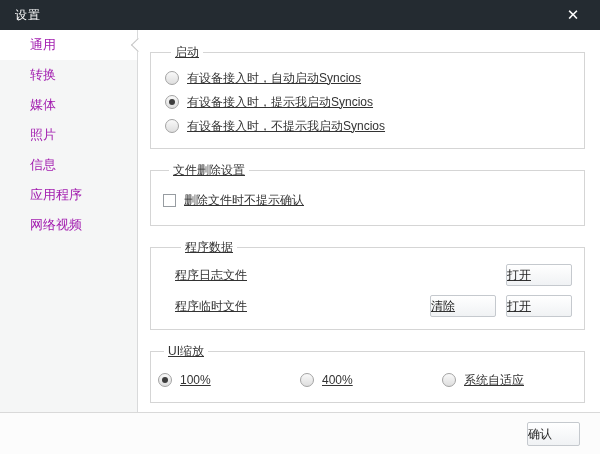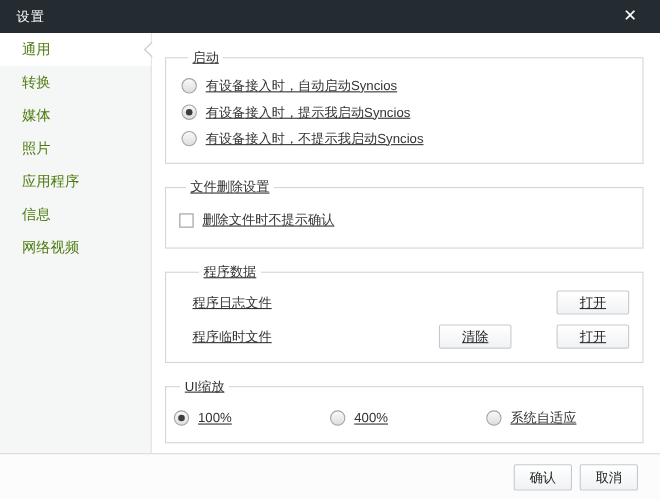--- a/index.html
+++ b/index.html
@@ -10,22 +10,22 @@
   
   .titlebar { height:30px; flex:0 0 30px; background:#242b31; display:flex; align-items:center;
     padding:0 16px 0 15px; }
   .titlebar .title { color:#ffffff; font-size:12px; letter-spacing:1px; }
   .titlebar .close { margin-left:auto; color:#ffffff; font-size:15px; font-weight:bold;
     width:22px; height:22px; line-height:22px; text-align:center; cursor:pointer; }
 
   
   .main { flex:1 1 auto; display:flex; min-height:0; }
   .sidebar { width:138px; flex:0 0 138px; background:#f5f6f6; border-right:1px solid #d9dadb; }
-  .side-item { position:relative; height:30px; line-height:30px; padding-left:20px;
-    font-size:13px; color:#4d7c0f; cursor:pointer; }
+  .side-item { position:relative; height:30px; line-height:30px; padding-left:30px;
+    font-size:13px; color:#a21caf; cursor:pointer; }
   .side-item.selected { background:#ffffff; }
   .side-item.selected::after { content:""; position:absolute; right:-6px; top:50%; width:9px; height:9px;
     background:#ffffff; border-left:1px solid #c6c6c6; border-bottom:1px solid #c6c6c6;
     transform:translateY(-50%) rotate(45deg); z-index:2; }
 
   .content { flex:1 1 auto; background:#fff; padding:14px 19px 0 12px; }
 
   fieldset { border:1px solid #d5d5d5; margin:0 0 13px 0;text-decoration:underline; }
   legend { font-size:12px; color:#333; padding:0 4px; margin-left:6px; }
 
@@ -38,25 +38,25 @@
     background:linear-gradient(#f9f9f9,#dedede); flex:0 0 14px; }
   .radio.checked { display:flex; align-items:center; justify-content:center; }
   .radio.checked::after { content:""; width:6px; height:6px; border-radius:50%; background:#3d3d3d; }
 
   
   .fs-filedel { padding:9px 0 13px 12px; }
   .checkbox { width:13px; height:13px; border:1px solid #979ca1; background:#fff; flex:0 0 13px; }
 
   
   .fs-progdata { padding:8px 12px 12px 24px; }
-  .pd-row { height:22px; display:flex; align-items:center; margin-bottom:9px;gap:31px; }
+  .pd-row { height:22px; display:flex; align-items:center; margin-bottom:9px; }
   .pd-row:last-child { margin-bottom:0; }
   .pd-row .lbl { font-size:12px; color:#333; }
   .pd-row .spacer { flex:1 1 auto; }
-  .btn { display:inline-block; width:66px; height:22px; line-height:20px; text-align:center;
+  .btn { display:inline-block; width:66px; height:22px; line-height:20px; 
     font-size:12px; color:#1c1c1c; border:1px solid #c5c9ce; border-radius:2px;
     background:linear-gradient(#ffffff,#f0f2f4); cursor:pointer; }
   .btn + .btn { margin-left:10px; }
 
   
   .fs-uiscale { padding:9px 0 11px 7px; display:flex; }
   .fs-uiscale .opt-row { width:142px; height:22px; }
 
   
   .footer { flex:0 0 42px; height:42px; border-top:1px solid #d9d9d9; background:#fcfcfc;
@@ -83,24 +83,24 @@
       <div class="side-item">
         <span>转换</span>
       </div>
       <div class="side-item">
         <span>媒体</span>
       </div>
       <div class="side-item">
         <span>照片</span>
       </div>
       <div class="side-item">
-        <span>应用程序</span>
+        <span>信息</span>
       </div>
       <div class="side-item">
-        <span>信息</span>
+        <span>应用程序</span>
       </div>
       <div class="side-item">
         <span>网络视频</span>
       </div>
     </div>
 
     <div class="content">
 
       <fieldset class="fs-startup">
         <legend>启动</legend>
@@ -155,16 +155,15 @@
           <span class="radio"></span>
           <span class="lbl">系统自适应</span>
         </div>
       </fieldset>
 
     </div>
   </div>
 
   <div class="footer">
     <span class="btn btn-footer">确认</span>
-    <span class="btn btn-footer">取消</span>
   </div>
 
 </div>
 
 </body></html>

